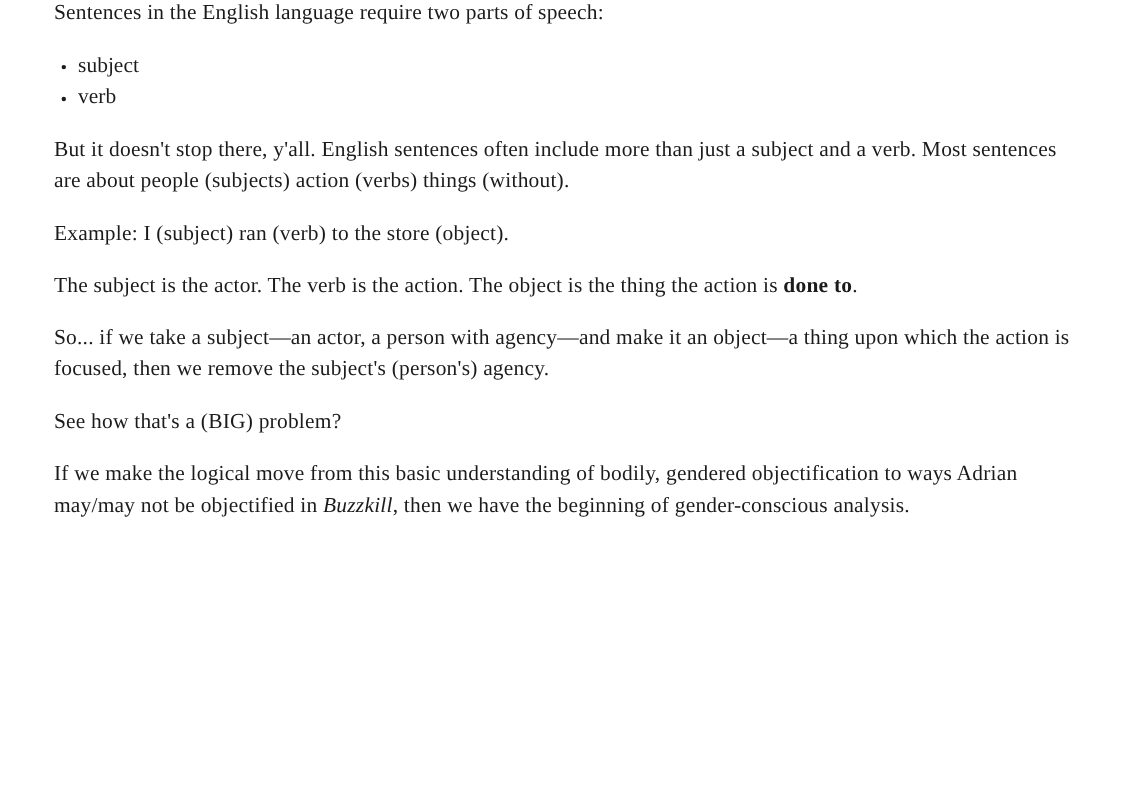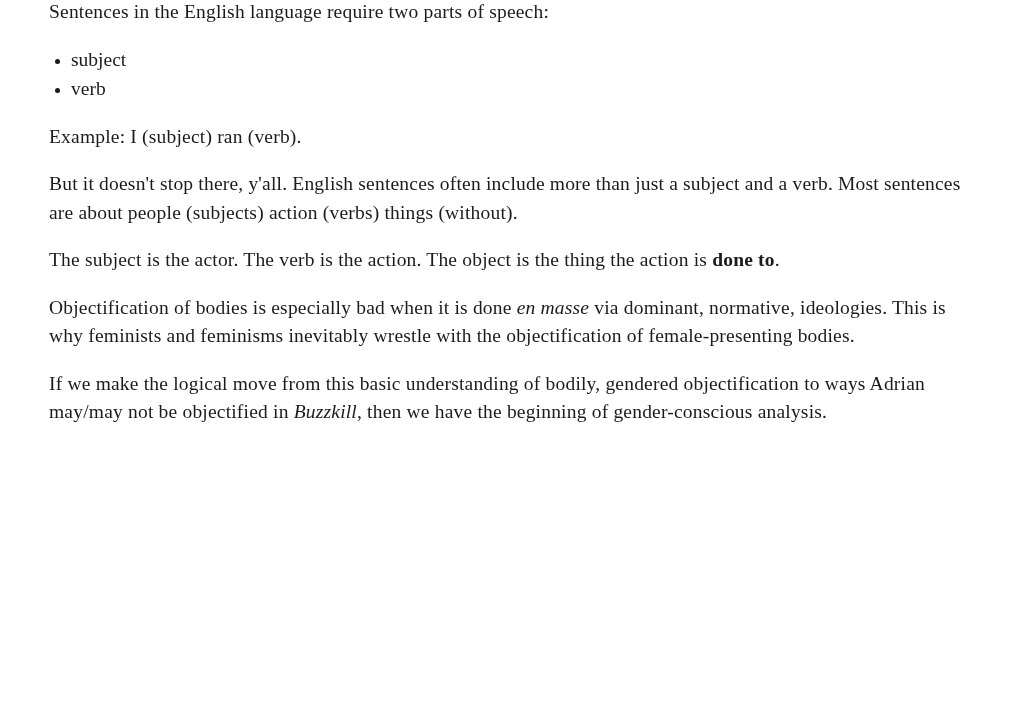--- a/index.html
+++ b/index.html
@@ -72,39 +72,42 @@
 
   <p class="para first-para">
     <span>Sentences in the English language require </span><b>two parts of speech</b><span>:</span>
   </p>
 
   <ul class="bullets">
     <li><span>subject</span></li>
     <li><span>verb</span></li>
   </ul>
 
-  <p class="para">
-    <span>Example: I (subject) ran (verb).</span>
-  </p>
 
   <p class="para">
     <span>But it doesn't stop there, y'all. English sentences often include more than just a subject and a verb. Most sentences are about </span><b>people</b><span> (subjects) </span><b>action</b><span> (verbs) </span><b>things</b><span> (without).</span>
   </p>
 
+  <p class="para">
+    <span>Example: I (subject) ran (verb) to the store (object).</span>
+  </p>
 
   <p class="para">
     <span>The </span><b>subject</b><span> is the </span><b>actor</b><span>. The </span><b>verb</b><span> is the </span><b>action</b><span>. The </span><b>object</b><span> is the </span><b>thing</b><span> the </span><b>action</b><span> is </span><span class="bi">done to</span><span>.</span>
   </p>
 
-
-
+  <p class="para">
+    <span>So... if we take a subject—an actor, a person with agency—and make it an object—a thing upon which the action is focused, then we remove the subject's (person's) agency.</span>
+  </p>
 
 
   <p class="para">
-    <span>Objectification of bodies is especially bad when it is done </span><i>en masse</i><span> via dominant, normative, ideologies. This is why feminists and feminisms inevitably wrestle with the objectification of female-presenting bodies.</span>
+    <span>See how that's a (BIG) problem?</span>
   </p>
+
+
 
   <p class="para">
     <span>If we make the logical move from this basic understanding of bodily, gendered objectification to ways Adrian may/may not be objectified in </span><i>Buzzkill</i><span>, then we have the beginning of gender-conscious analysis.</span>
   </p>
 
   <div class="scroll-gutter"></div>
 </div>
 
 </body></html>

